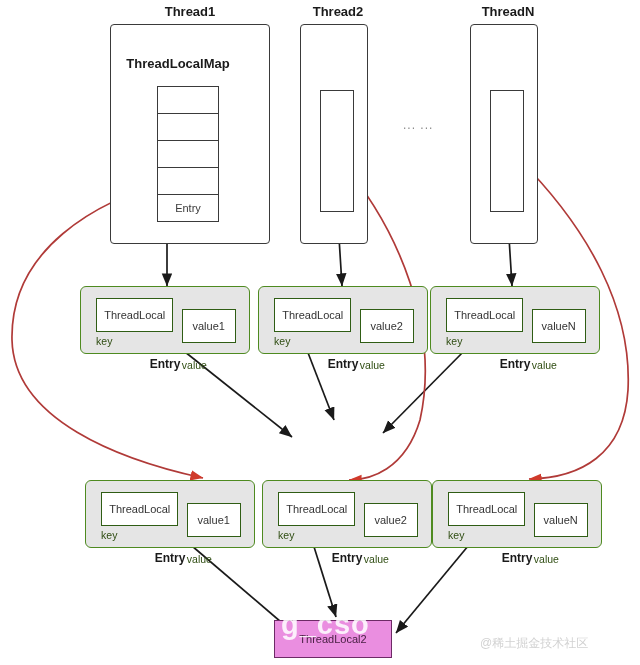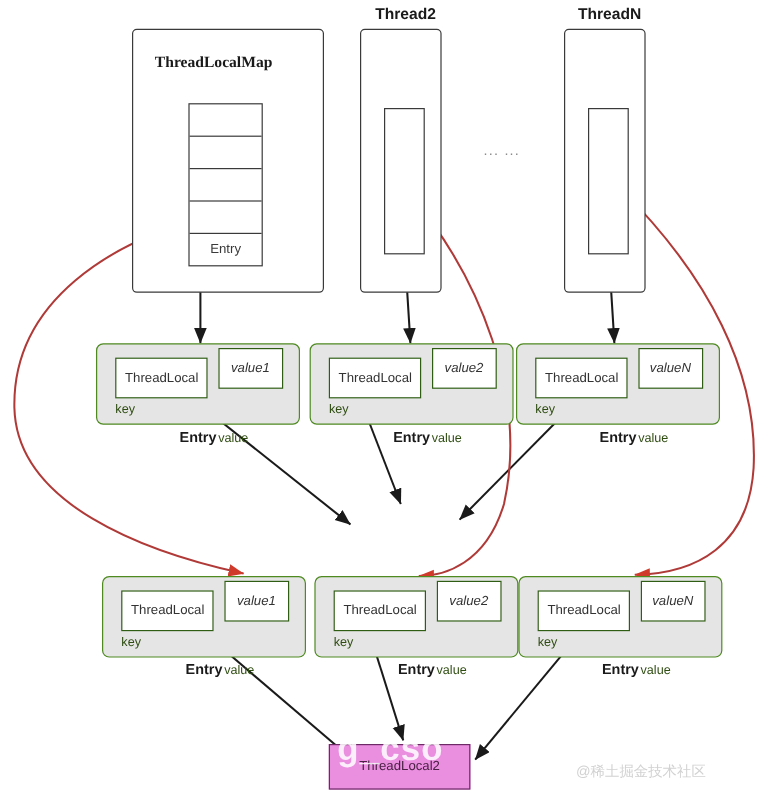--- a/index.html
+++ b/index.html
@@ -114,21 +114,21 @@
     border: 1.6px solid #2f5d14;
     box-sizing: border-box;
     display: flex;
     align-items: center;
     justify-content: center;
     font-size: 11px;
     color: #333333;
     white-space: nowrap;
   }
   .entry-slot.key-slot  { left: 9%;  top: 11px; width: 46%; height: 34px; }
-  .entry-slot.val-slot  { left: 60%; top: 3px; width: 32%; height: 34px; font-style: italic; }
+  .entry-slot.val-slot  { left: 60%; top: 22px; width: 32%; height: 34px; }
   .entry-sublabel {
     position: absolute;
     top: 48px;
     font-size: 10.5px;
     color: #2f4d12;
     white-space: nowrap;
   }
   .entry-sublabel.key-sub { left: 9%;  width: 46%; }
   .entry-sublabel.val-sub { left: 60%; width: 32%; margin-top: 24px; }
   .entry-caption {
@@ -220,24 +220,25 @@
       <line x1="478" y1="534" x2="396" y2="633" marker-end="url(#arrB)"></line>
     </g>
 
     <g stroke="#b03a38" stroke-width="1.7" fill="none">
       <path d="M175,180 C 95,200 10,250 12,340 C 14,420 120,460 203,478" marker-end="url(#arrR)"></path>
       <path d="M340,160 C 400,230 440,330 420,420 C 405,470 370,480 349,480" marker-end="url(#arrR)"></path>
       <path d="M518,158 C 590,230 632,310 628,390 C 624,455 580,478 529,479" marker-end="url(#arrR)"></path>
     </g>
   </svg>
 
+  <div class="thread-label" style="left:110px; top:4px; width:160px;">Thread1</div>
 
   <div class="thread-box" style="left:110px; top:24px; width:160px; height:220px;"></div>
 
-  <div class="tlm-title" style="left:110px; top:44px; width:136px;font-family:Liberation Serif, serif;">ThreadLocalMap</div>
+  <div class="tlm-title" style="left:110px; top:56px; width:136px;">ThreadLocalMap</div>
 
   <div class="tlm-grid" style="left:157px; top:86px; width:62px; height:136px;">
     <div class="tlm-cell">
       <span class="tlm-cell-label"></span>
     </div>
     <div class="tlm-cell">
       <span class="tlm-cell-label"></span>
     </div>
     <div class="tlm-cell">
       <span class="tlm-cell-label"></span>

